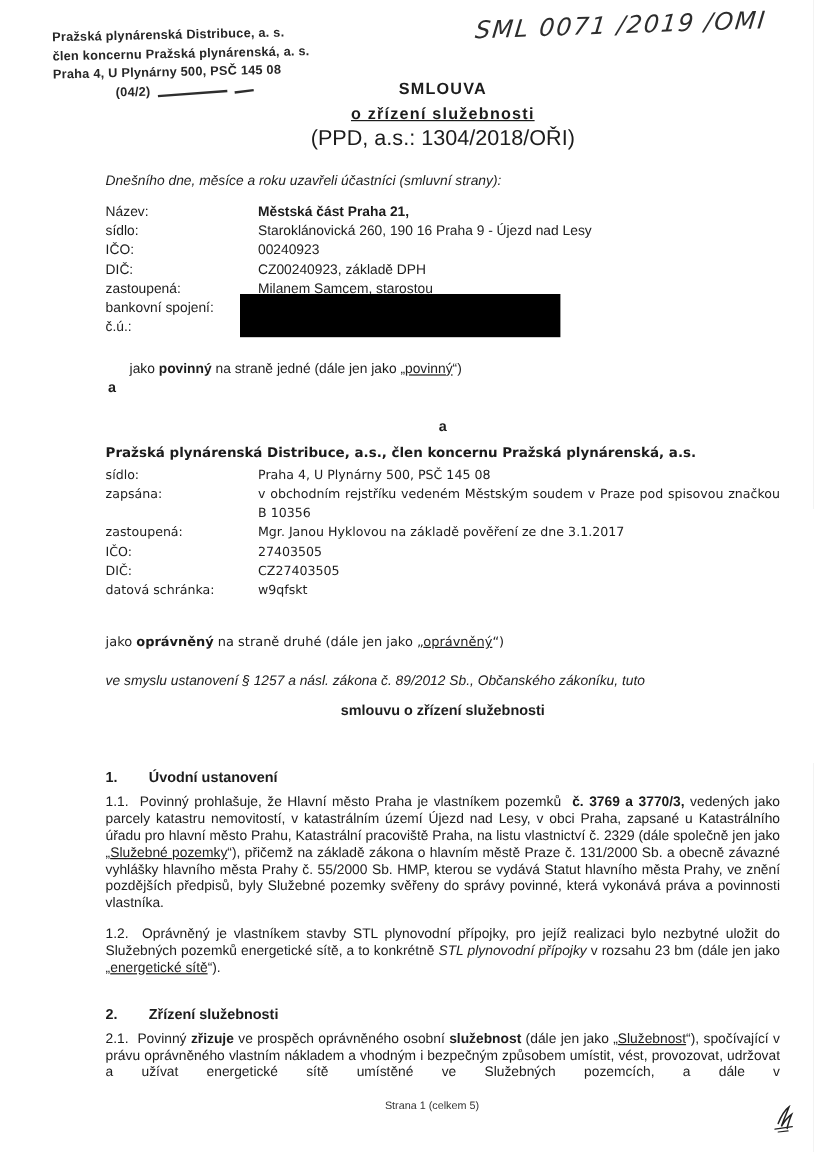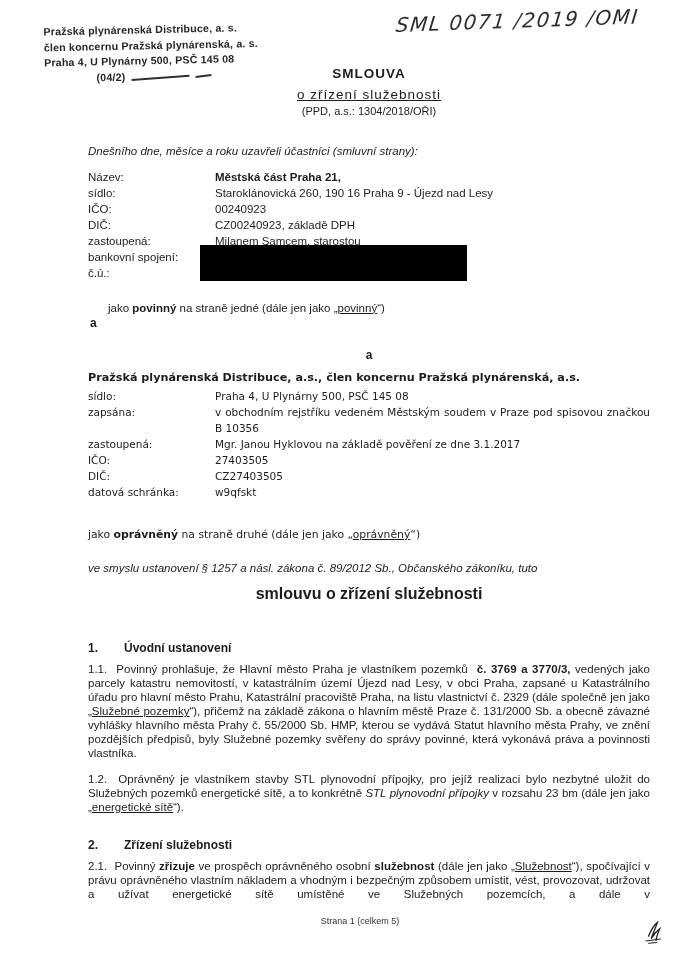--- a/index.html
+++ b/index.html
@@ -34,22 +34,22 @@
     position:absolute;left:396px;top:8px;width:280px;
     font-family:"DejaVu Sans",sans-serif;
     font-style:italic;font-size:20px;letter-spacing:1.5px;
     color:#2d2d2d;transform:rotate(-2deg) skewX(-8deg);
     white-space:nowrap;
   }
 
   
   .title-block{position:absolute;top:66px;left:0;right:0;text-align:center;}
   .t1{font-size:13.5px;font-weight:bold;letter-spacing:1px;}
-  .t2{font-size:13.5px;font-weight:normal;letter-spacing:1px;text-decoration:underline;margin-top:6px;}
-  .t3{font-size:11px;margin-top:3px;}
+  .t2{font-size:13.5px;font-weight:bold;letter-spacing:1px;text-decoration:underline;margin-top:6px;}
+  .t3{font-size:18px;margin-top:3px;}
 
   .intro{position:absolute;top:133px;left:0;font-style:italic;}
 
   
   .party1{position:absolute;top:169px;left:0;right:0;}
   .prow{display:flex;line-height:16px;}
   .plabel{width:127px;flex:0 0 127px;}
   .pvalue{flex:1;}
   .redrow{position:relative;}
   .redaction{position:absolute;left:112px;top:76px;width:267px;height:36px;background:#000000;}
@@ -61,21 +61,21 @@
   .party2{position:absolute;top:371px;left:0;right:0;font-family:"DejaVu Sans",sans-serif;font-size:10.5px;}
   .party2 .p2header{font-weight:bold;font-size:11.2px;margin-bottom:4px;}
   .party2 .prow{line-height:16px;}
   .pvalue.just{text-align:justify;}
 
   .closing2{position:absolute;top:508px;left:0;font-family:"DejaVu Sans",sans-serif;font-size:10.8px;margin-top:20px;}
 
   .preamble{position:absolute;top:550px;left:0;font-style:italic;}
 
   .subject{position:absolute;top:585px;left:0;right:0;text-align:center;}
-  .subject .s1{font-weight:bold;font-size:16px;}
+  .subject .s1{font-weight:bold;font-size:12px;}
   .subject .s2{margin-top:3px;}
 
   
   .section{position:absolute;left:0;right:0;}
   .sec1{top:641px;}
   .sec2{top:838px;}
   .sec-heading{display:flex;font-weight:bold;font-size:12px;}
   .sec-num{width:36px;flex:0 0 36px;}
   .para{margin-top:7px;text-align:justify;line-height:14px;}
   .para+.para{margin-top:5px;}

